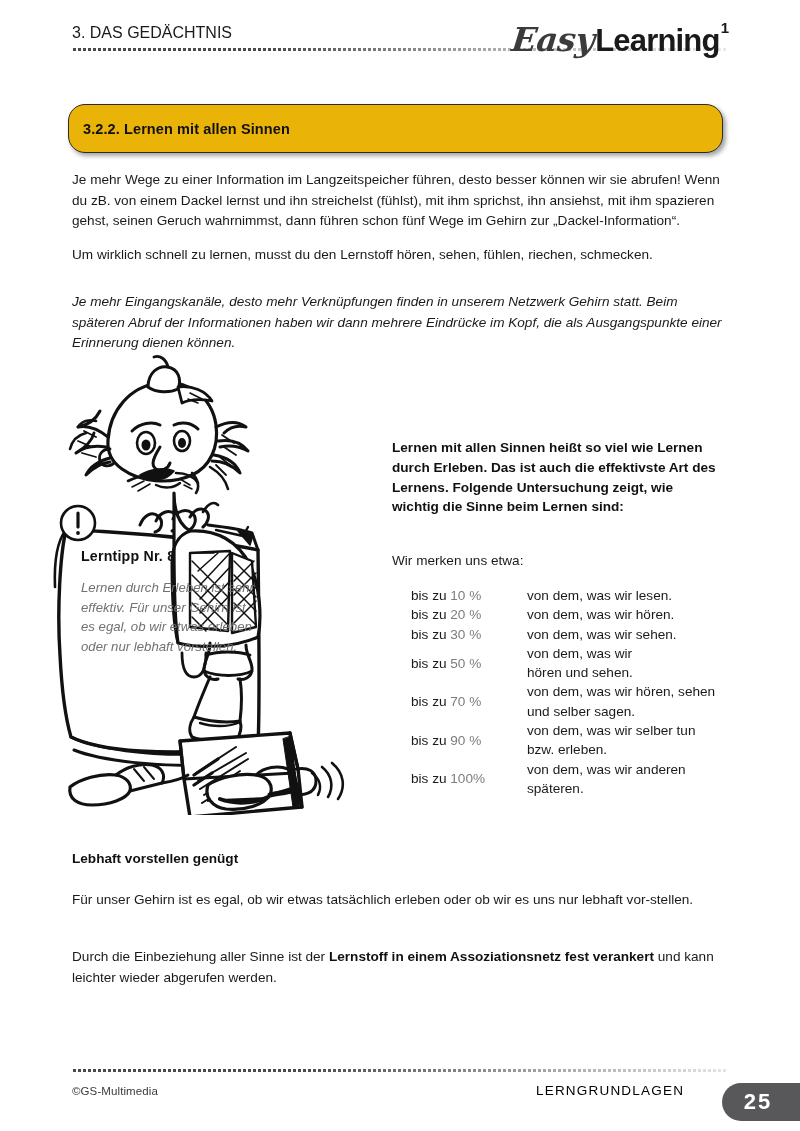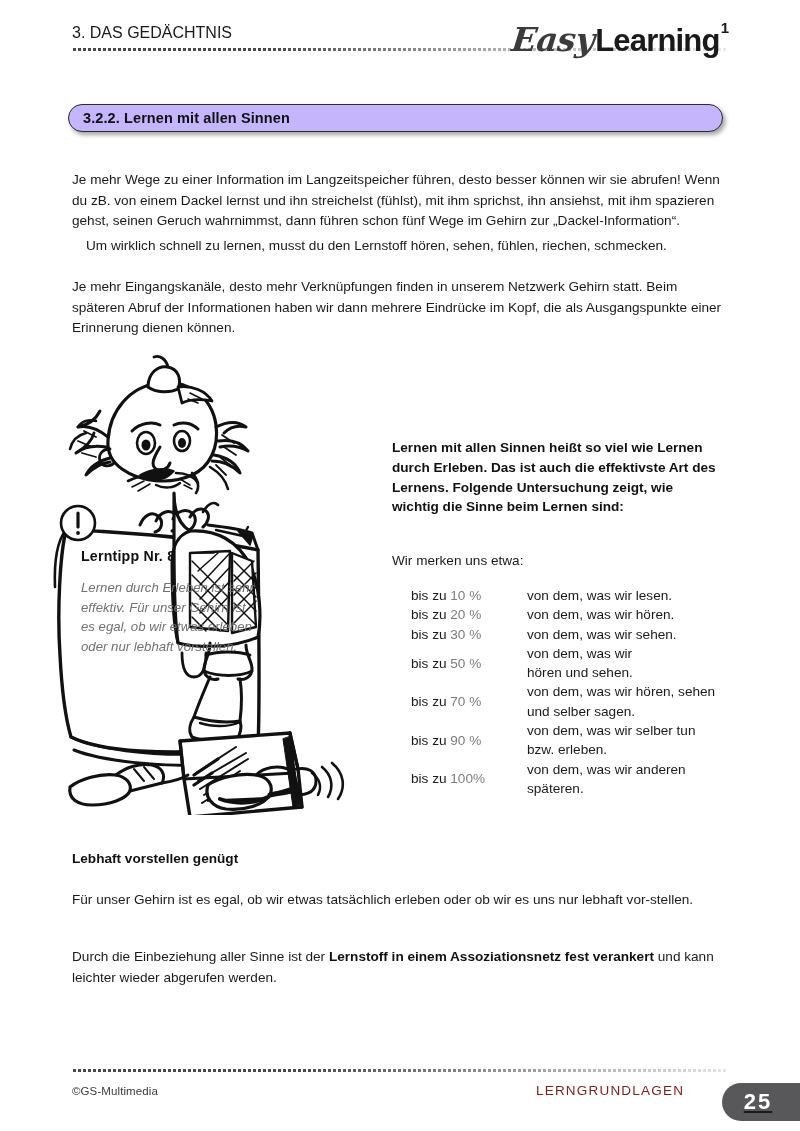--- a/index.html
+++ b/index.html
@@ -64,24 +64,24 @@
     color: #1a1a1a;
     position: relative;
     top: -18px;
     left: 1px;
   }
 
   
   #section-box {
     position: absolute;
     left: 68px; top: 104px;
-    width: 655px; height: 28px;
+    width: 655px; height: 49px;
     border: 1.4px solid #2b2b2b;
     border-radius: 17px;
-    background: #c4b5fd;
+    background: #eab308;
     box-shadow: 2.5px 3px 4px rgba(0,0,0,0.35);
     box-sizing: border-box;
   }
   #section-title {
     position: absolute;
     left: 14px; top: 50%;
     transform: translateY(-50%);
     font-size: 14.5px;
     font-weight: 700;
     color: #111;
@@ -93,22 +93,22 @@
   .para {
     position: absolute;
     left: 72px;
     width: 652px;
     font-size: 13.6px;
     line-height: 20.6px;
     color: #1a1a1a;
     text-align: left;
   }
   #para1 { top: 150px; margin-top: 20px; }
-  #para2 { top: 236px; margin-left: 14px; }
-  #para3 { top: 277px; }
+  #para2 { top: 245px; }
+  #para3 { top: 292px; font-style: italic; }
 
   
   #illustration {
     position: absolute;
     left: 40px; top: 355px;
     width: 350px; height: 460px;
   }
   #illustration svg { display: block; }
 
   
@@ -201,21 +201,21 @@
     left: 72px; top: 1085px;
     font-size: 11.5px;
     color: #3b3b3b;
     letter-spacing: 0.1px;
   }
   #footer-section {
     position: absolute;
     left: 536px; top: 1083px;
     font-size: 13.5px;
     letter-spacing: 1.2px;
-    color: #7f1d1d;
+    color: #000000;
   }
   #page-badge {
     position: absolute;
     left: 722px; top: 1083px;
     width: 78px; height: 38px;
     background: #58585a;
     border-radius: 19px 0 0 19px;
     display: flex;
     align-items: center;
     justify-content: center;
@@ -442,15 +442,15 @@
   </div>
 </div>
 
 <div id="sub-heading">Lebhaft vorstellen genügt</div>
 <div class="para" id="para4">Für unser Gehirn ist es egal, ob wir etwas tatsächlich erleben oder ob wir es uns nur lebhaft vor-stellen.</div>
 <div class="para" id="para5"><span>Durch die Einbeziehung aller Sinne ist der </span><b>Lernstoff in einem Assoziationsnetz fest verankert</b><span> und kann leichter wieder abgerufen werden.</span></div>
 
 <div id="footer-dotline"></div>
 <div id="copyright">©GS-Multimedia</div>
 <div id="footer-section">LERNGRUNDLAGEN</div>
-<div id="page-badge" style="background: rgb(88, 88, 90); text-decoration: underline;">
+<div id="page-badge" style="background: rgb(88, 88, 90);">
   <span id="page-number">25</span>
 </div>
 
 </body></html>

